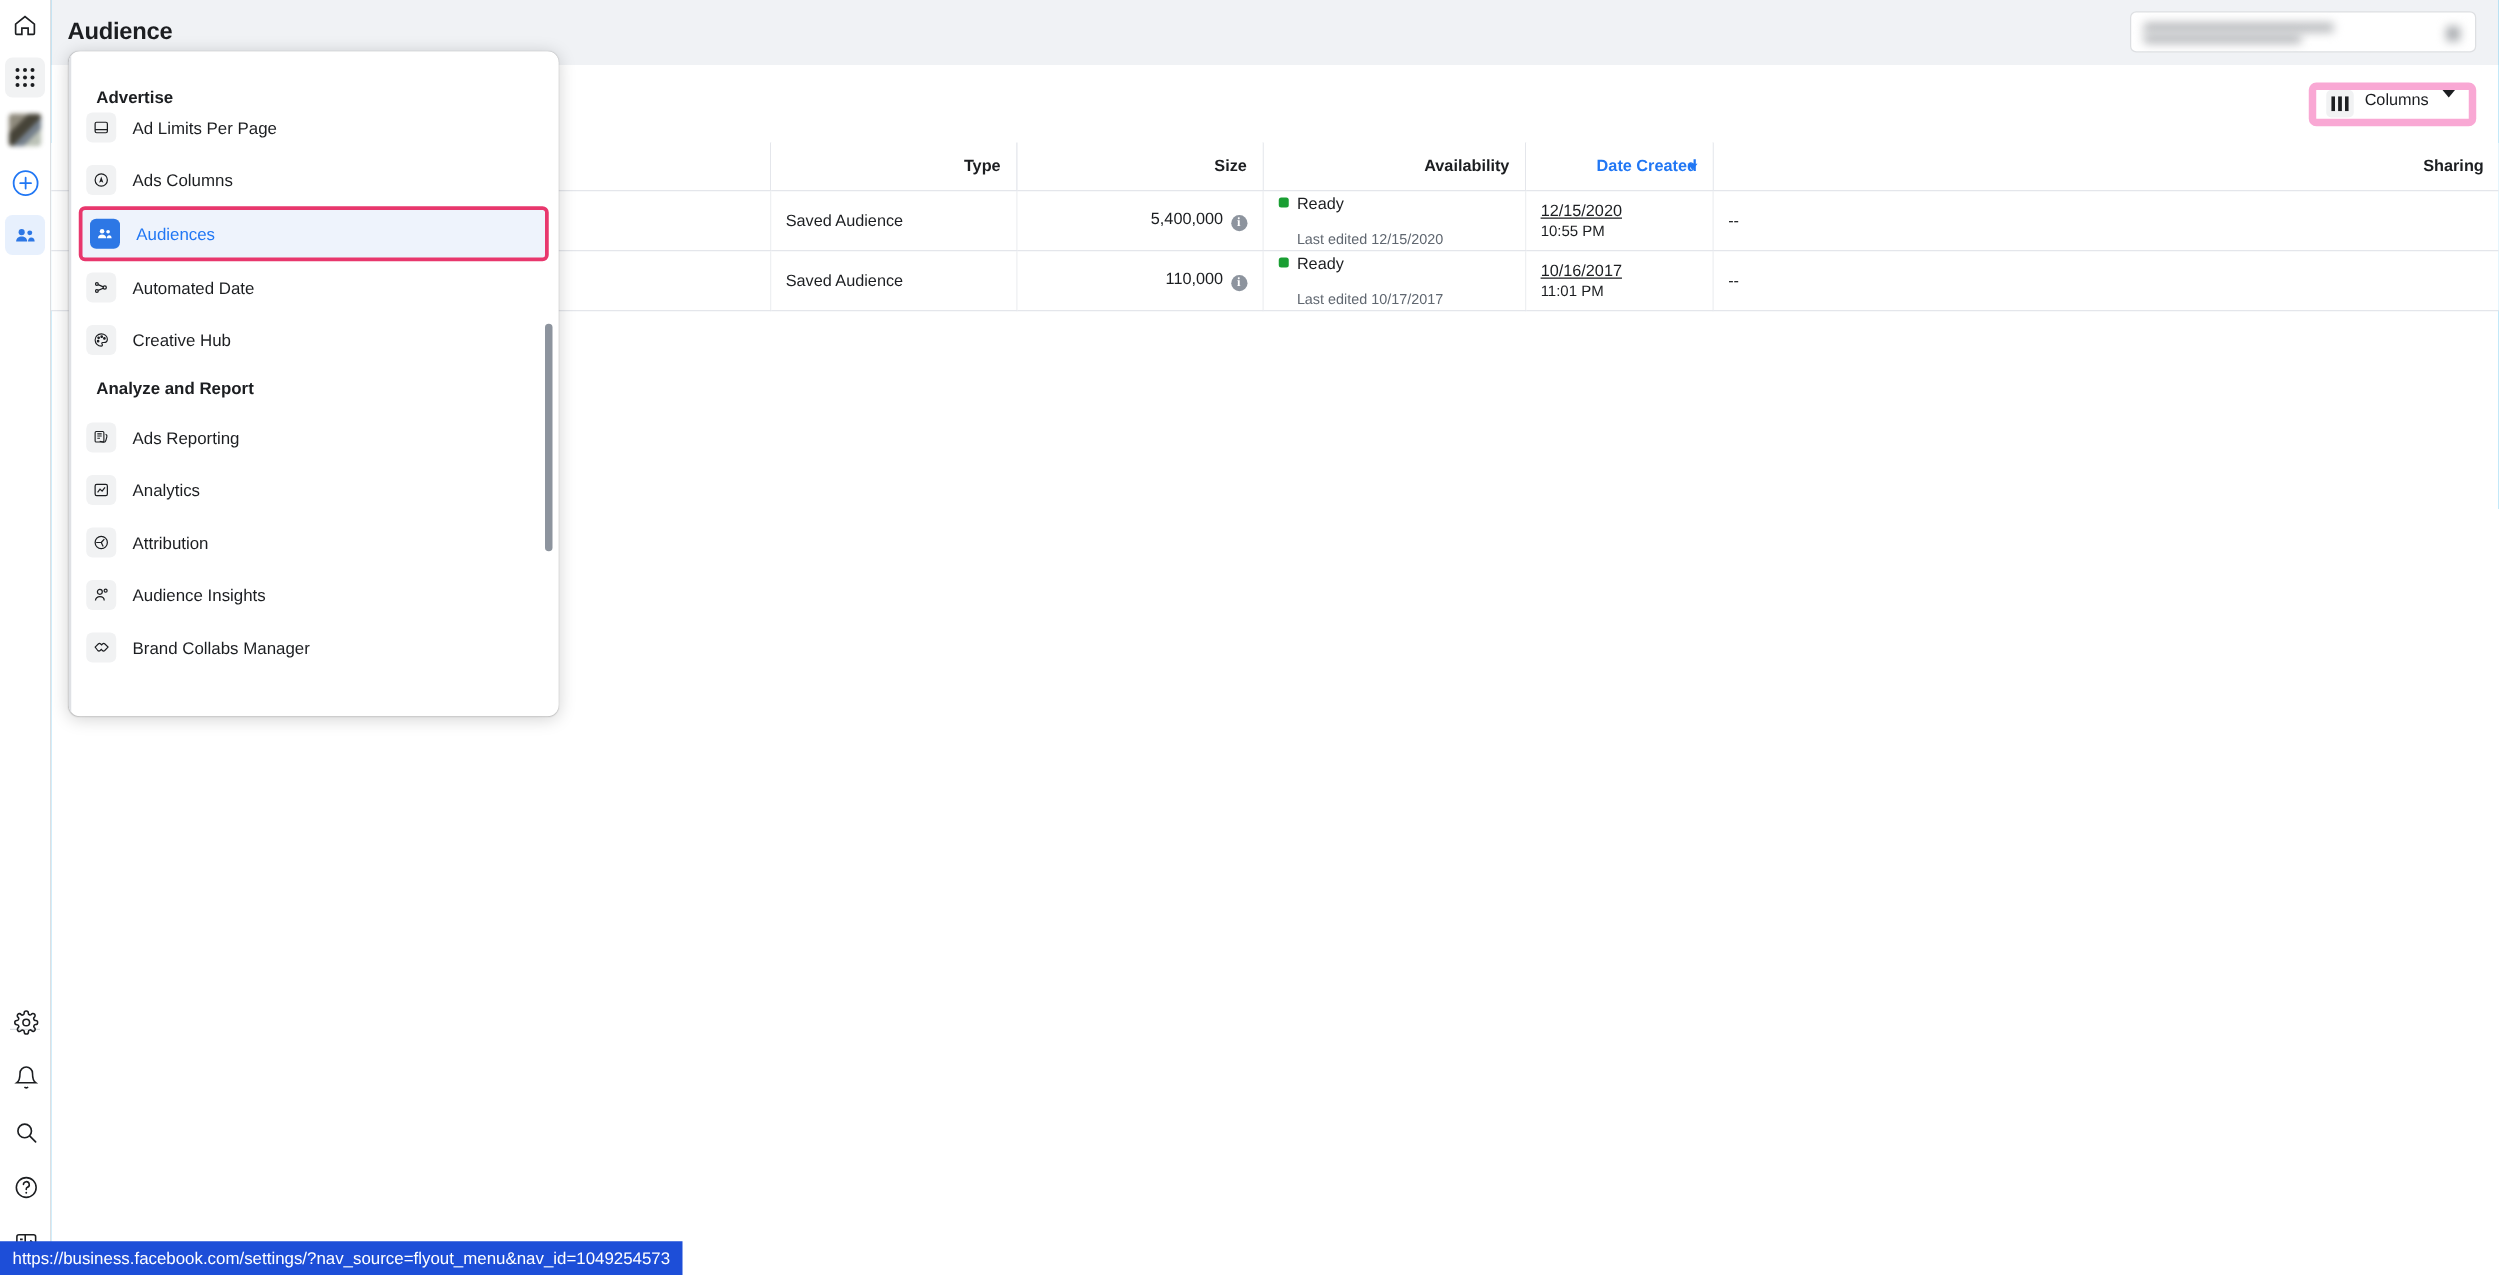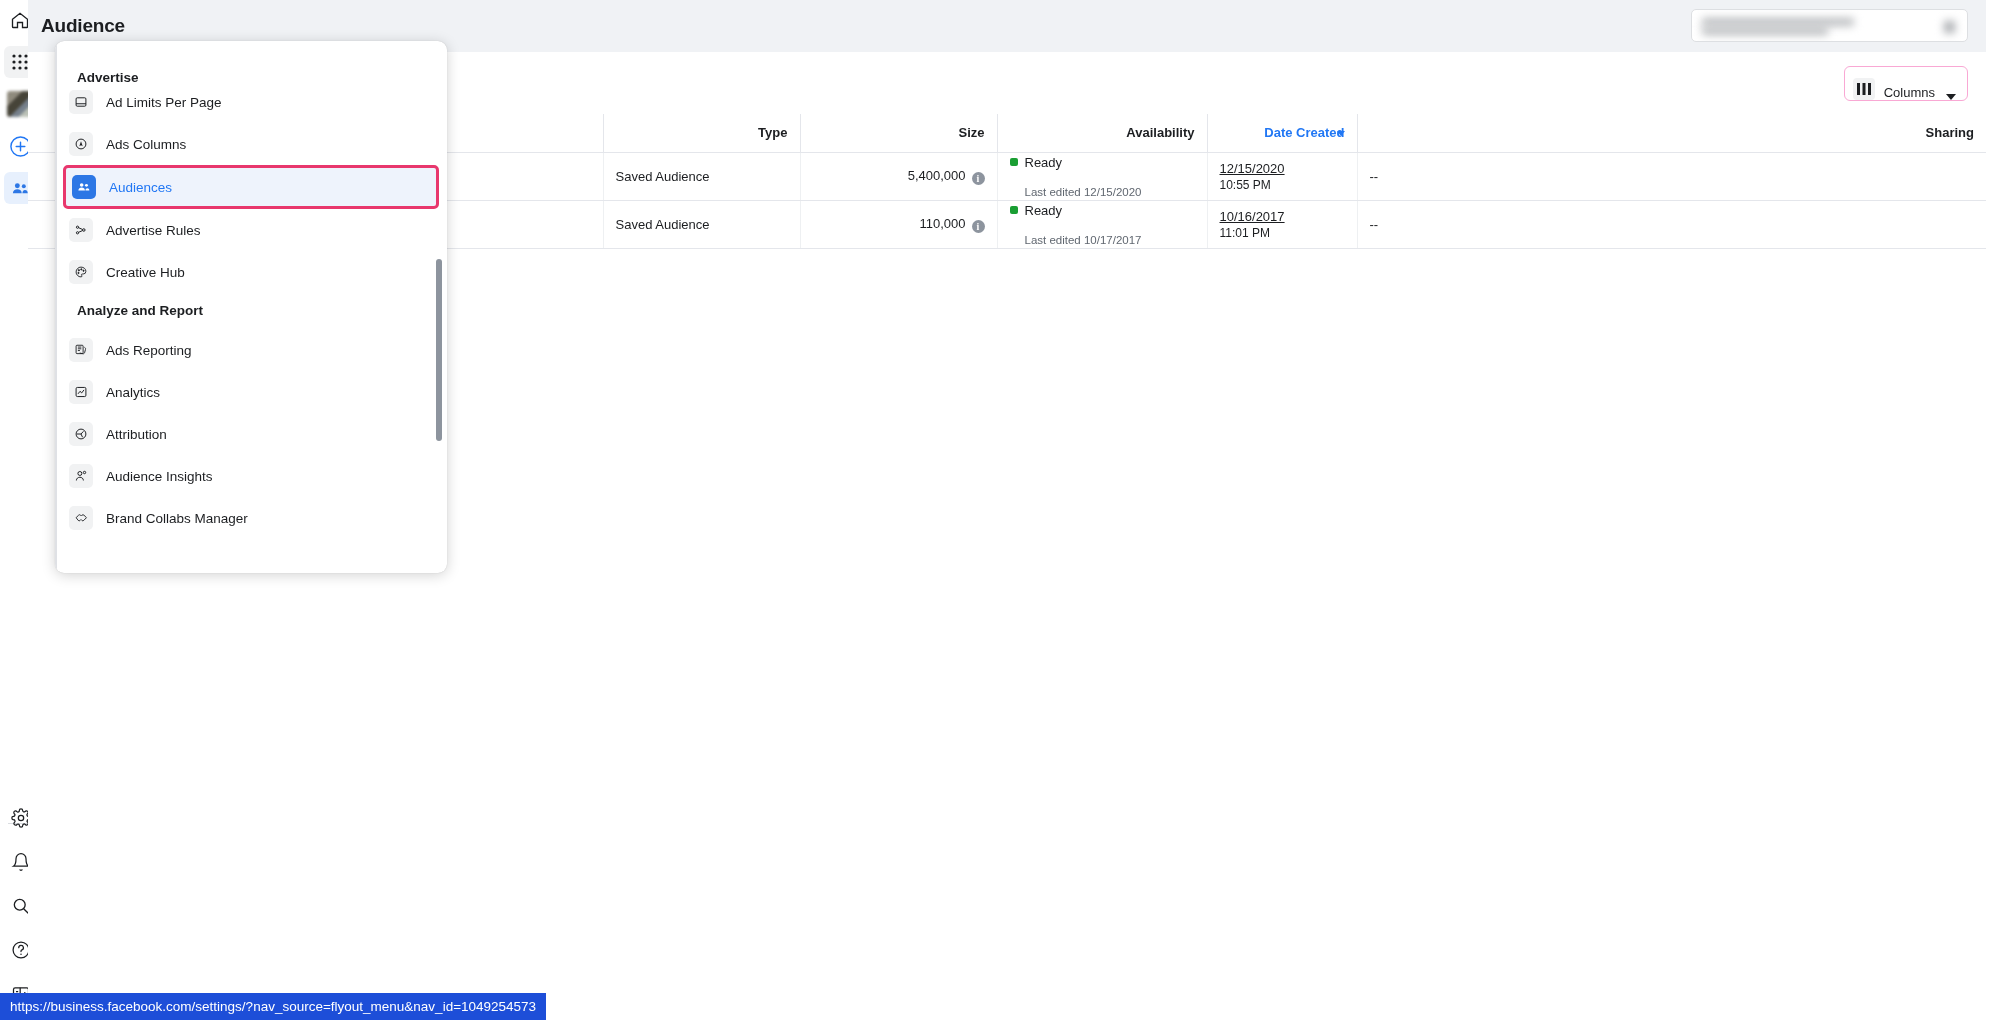--- a/index.html
+++ b/index.html
@@ -50,21 +50,21 @@
   .avatar-thumb {
     width: 26px; height: 26px; border-radius: 3px;
     background:
       linear-gradient(135deg, #8a8577 0%, #8a8577 30%, #3d3a2e 30%, #3d3a2e 55%, #6f7a86 55%, #6f7a86 72%, #b9bfb4 72%);
     filter: blur(1.6px);
     opacity: .95;
   }
 
   
   #page {
-    position: absolute; left: 28px; top: 0;
+    position: absolute; left: 41px; top: 0;
     width: 1958px; height: 996px;
     background: #0ea5e9;
   }
   #topbar {
     position: absolute; left: 0; top: 0;
     width: 1958px; height: 52px;
     background: #f0f2f5;
     display: flex; align-items: center;
   }
   #page-title {
@@ -96,23 +96,23 @@
     width: 1958px; height: 968px;
     background: #ffffff;
   }
   #toolbar {
     position: relative;
     height: 62px;
   }
   #columns-btn {
     position: absolute; right: 18px; top: 14px;
     height: 35px;
-    display: flex; align-items: flex-end;
+    display: flex; align-items: flex-start;
     padding: 0 11px 0 8px;
-    border: 1px solid #f9a8d4;
+    border: 6px solid #f9a8d4;
     border-radius: 6px;
     background: #ffffff;
     cursor: pointer;
     gap: 9px;
   }
   #columns-btn .ico-box {
     width: 22px; height: 22px; border-radius: 4px;
     background: #f1f2f3;
     display: flex; align-items: center; justify-content: center;
   }
@@ -517,21 +517,21 @@
 
       <div class="menu-item">
         <span class="mi-icon">
           <svg width="14" height="14" viewBox="0 0 20 20" fill="none" stroke="#1c1e21" stroke-width="1.4">
             <circle cx="5" cy="6" r="1.6"></circle>
               <circle cx="5" cy="14" r="1.6"></circle>
             <circle cx="14" cy="10" r="1.8"></circle>
             <path d="M6.5 6.7 12.3 9.3M6.5 13.3 12.3 10.8"></path>
           </svg>
         </span>
-        <span class="mi-label">Advertise Rules</span>
+        <span class="mi-label">Automated Date</span>
       </div>
 
       <div class="menu-item">
         <span class="mi-icon">
           <svg width="14" height="14" viewBox="0 0 20 20" fill="none" stroke="#1c1e21" stroke-width="1.3">
             <path d="M10 3a7 7 0 1 0 0 14c1 0 1.4-.6 1.4-1.2 0-.8-.8-1.1-.8-1.9 0-.6.5-1 1.2-1h1.2A4 4 0 0 0 17 9c0-3.3-3.1-6-7-6z"></path>
             <circle cx="7" cy="7.5" r=".9" fill="#1c1e21"></circle>
               <circle cx="10.5" cy="6.2" r=".9" fill="#1c1e21"></circle>
             <circle cx="13.6" cy="8.2" r=".9" fill="#1c1e21"></circle>
               <circle cx="6.4" cy="11.4" r=".9" fill="#1c1e21"></circle>

